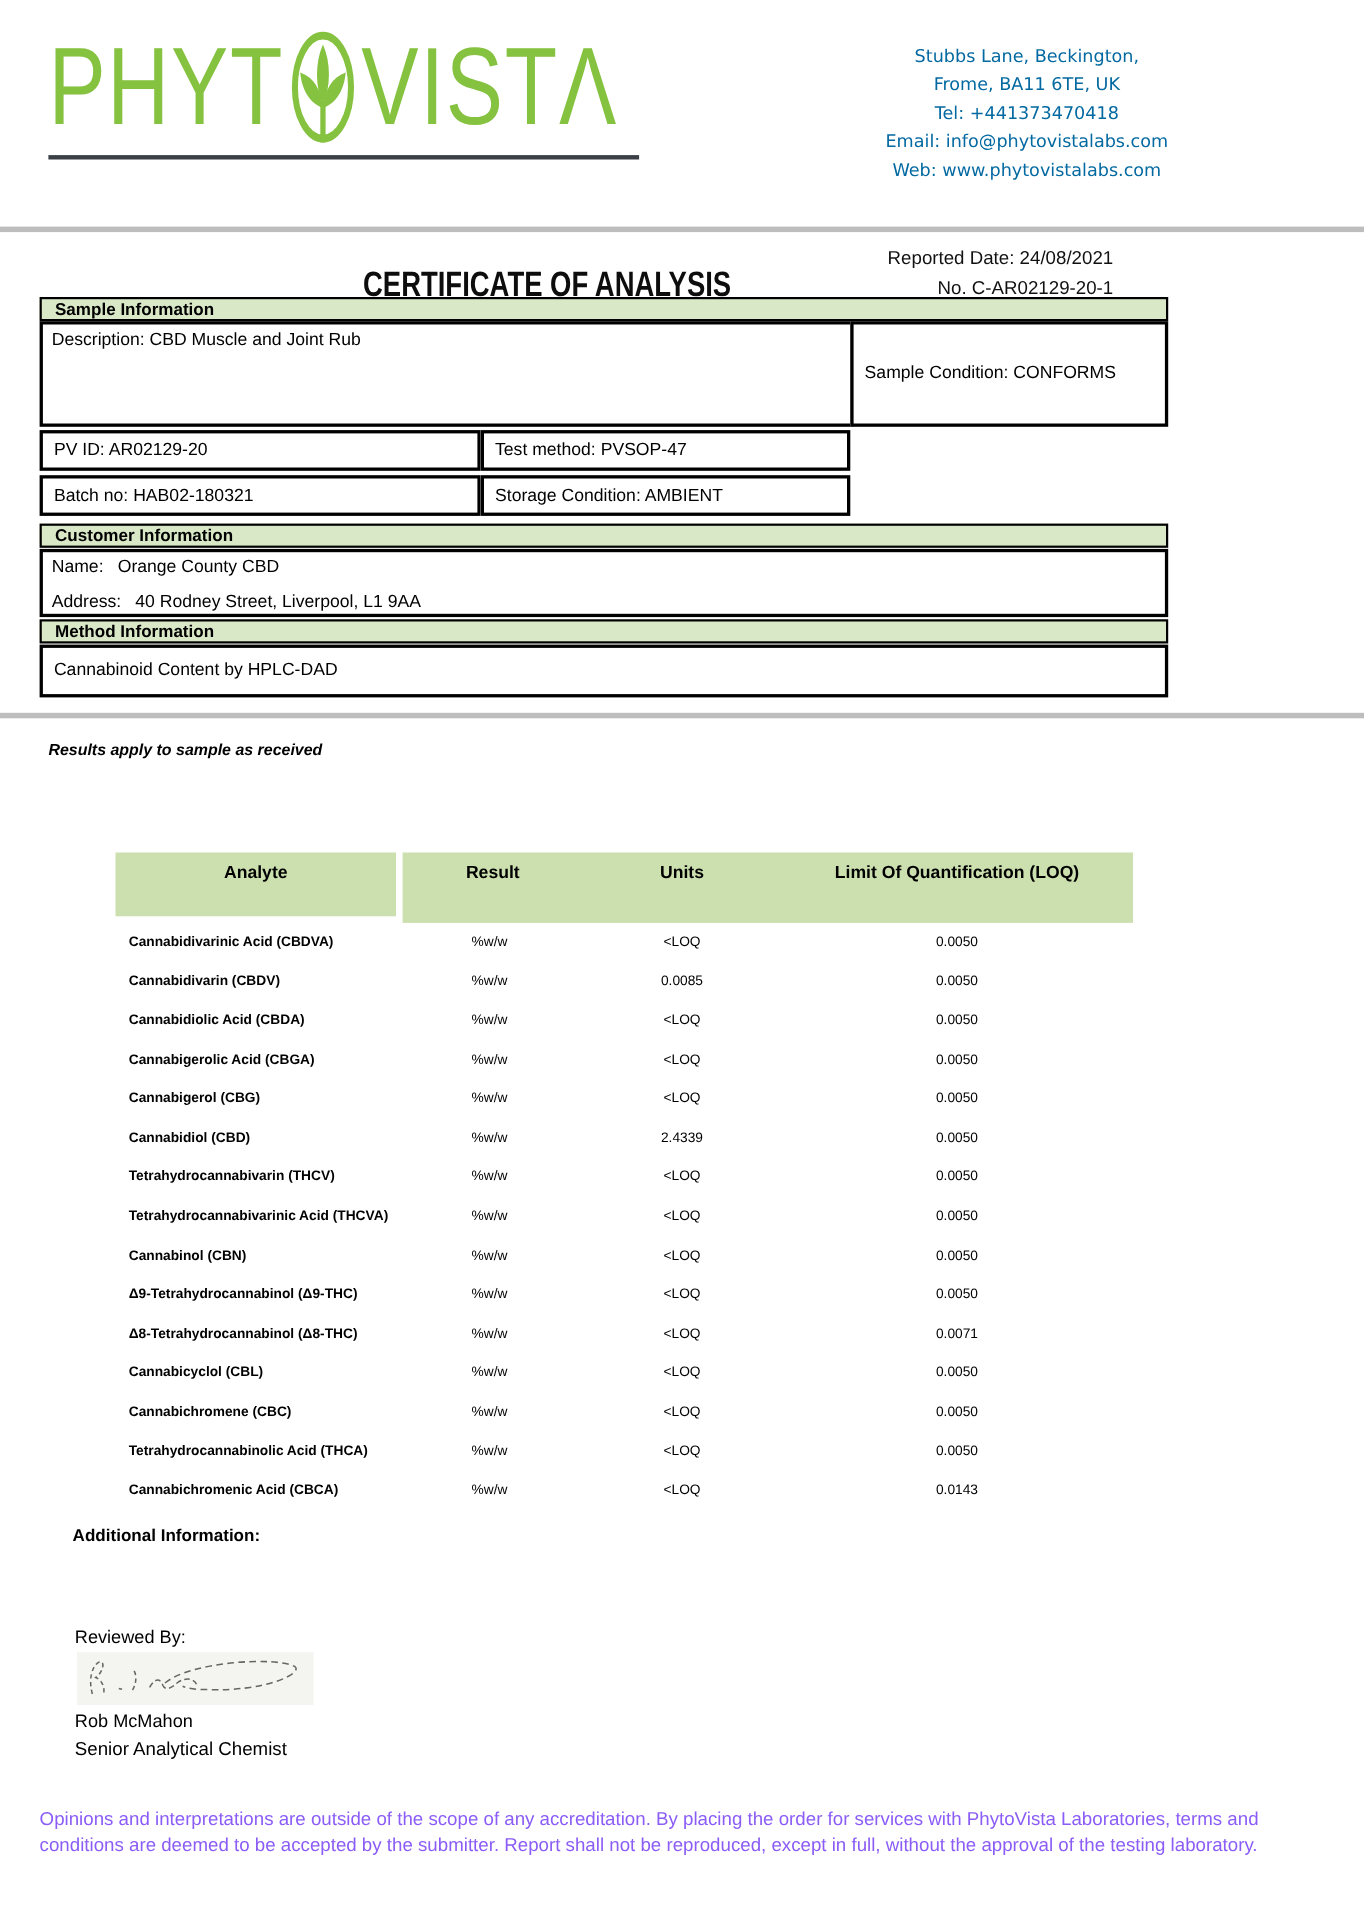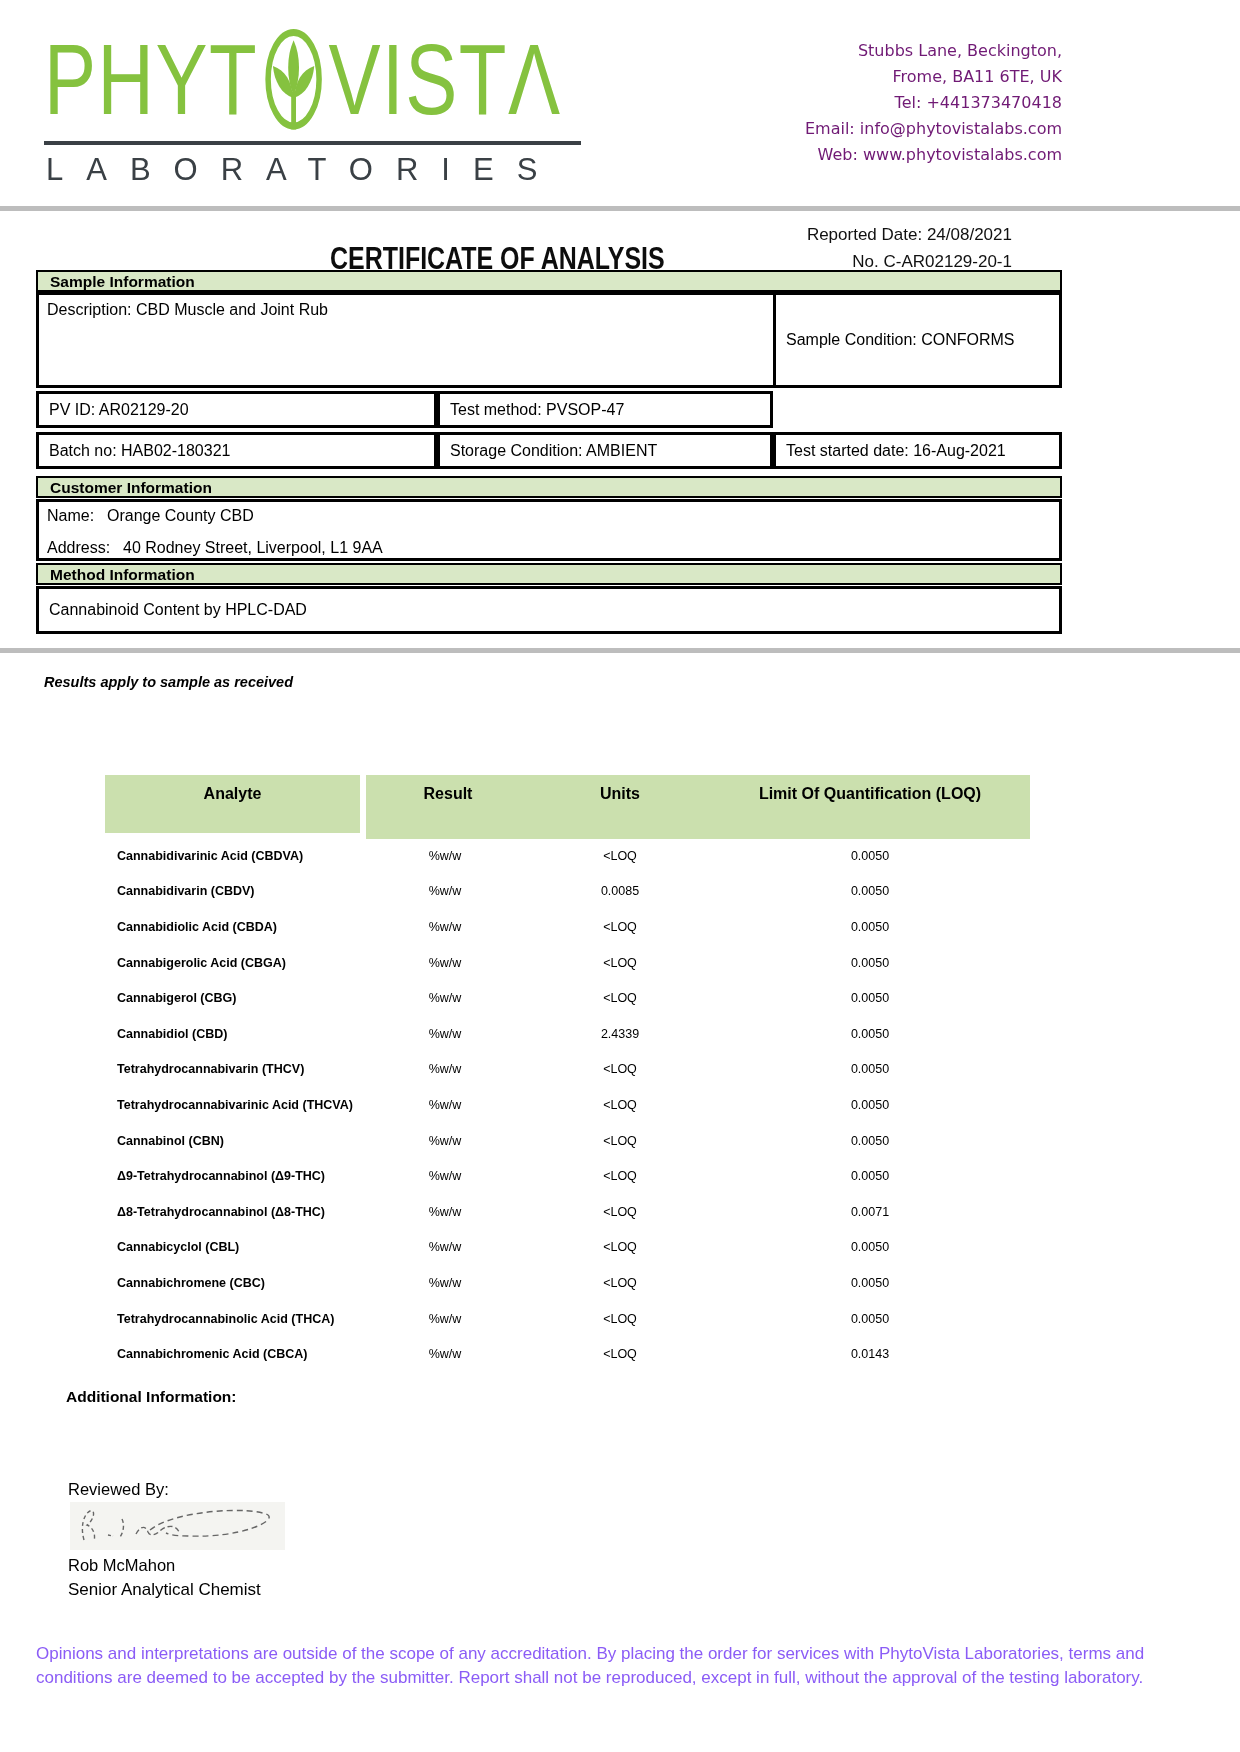--- a/index.html
+++ b/index.html
@@ -15,22 +15,22 @@
         font-family:"Liberation Sans",sans-serif;color:#000;overflow:hidden}
 
   
   .logo-block{position:absolute;left:44px;top:24px;width:545px}
   .brand{display:flex;align-items:center;transform:scaleX(.78);transform-origin:left top;
          color:var(--brand-green);font-size:100px;line-height:1;white-space:nowrap;letter-spacing:2px;font-weight:400}
   .brand .leaf{margin:4px -3px 0 -3px;flex:0 0 auto}
   .lab-rule{position:absolute;left:0px;top:117px;width:537px;height:4px;background:var(--dark-slate)}
   .lab-text{position:absolute;left:2px;top:128px;font-size:31px;letter-spacing:23px;color:var(--dark-slate);white-space:nowrap}
 
-  .contact{position:absolute;top:38px;right:178px;text-align:right;
-           font-family:"DejaVu Sans",sans-serif;font-size:16px;line-height:26px;color:#701a75}
+  .contact{position:absolute;top:38px;right:178px;text-align:center;
+           font-family:"DejaVu Sans",sans-serif;font-size:16px;line-height:26px;color:#0369a1}
 
   .gray-rule{position:absolute;left:0;width:1240px;height:5px;background:var(--rule-gray)}
   .rule1{top:206px}
   .rule2{top:648px}
 
   .report-meta{position:absolute;top:221px;right:228px;text-align:right;font-size:17px;line-height:27px;color:#111}
   .coa-title{position:absolute;left:330px;top:240px;font-size:32px;font-weight:700;letter-spacing:0;
              transform:scaleX(.78);transform-origin:left top;white-space:nowrap;color:#0d0d0d}
 
   
@@ -90,21 +90,20 @@
       <svg class="leaf" width="96" height="106" viewBox="0 0 90 120">
         <ellipse cx="45" cy="58" rx="37" ry="53" fill="none" stroke="#85c23f" stroke-width="8"></ellipse>
         <path d="M45 14 C55.5 32 55.5 58 45 76 C34.5 58 34.5 32 45 14 Z" fill="#85c23f"></path>
         <path d="M44 79 C28 75 17 61 15 43 C33 48 43 61 44 79 Z" fill="#85c23f"></path>
         <path d="M46 79 C62 75 73 61 75 43 C57 48 47 61 46 79 Z" fill="#85c23f"></path>
         <path d="M45 72 L45 115" stroke="#85c23f" stroke-width="7" fill="none"></path>
       </svg>
       <span><span>VIST</span><span>Λ</span></span>
     </div>
     <div class="lab-rule"></div>
-    <div class="lab-text">LABORATORIES</div>
   </div>
 
   <div class="contact">
     <div>Stubbs Lane, Beckington,</div>
     <div>Frome, BA11 6TE, UK</div>
     <div>Tel: +441373470418</div>
     <div>Email: info@phytovistalabs.com</div>
     <div>Web: www.phytovistalabs.com</div>
   </div>
 
@@ -118,21 +117,20 @@
 
   <div class="sec-bar bar-sample">Sample Information</div>
   <div class="ibox desc-left">Description: CBD Muscle and Joint Rub</div>
   <div class="ibox desc-right vcenter">Sample Condition: CONFORMS</div>
 
   <div class="ibox row-pv c1 vcenter">PV ID: AR02129-20</div>
   <div class="ibox row-pv c2 vcenter">Test method: PVSOP-47</div>
 
   <div class="ibox row-batch c1 vcenter">Batch no: HAB02-180321</div>
   <div class="ibox row-batch c2 vcenter">Storage Condition: AMBIENT</div>
-  <div class="ibox row-batch c3 vcenter">Test started date: 16-Aug-2021</div>
 
   <div class="sec-bar bar-customer">Customer Information</div>
   <div class="ibox cust-box">
     <p class="cust-line"><span class="lbl">Name:</span><span>Orange County CBD</span></p>
     <p class="cust-line"><span class="lbl addr-lbl">Address:</span><span>40 Rodney Street, Liverpool, L1 9AA</span></p>
   </div>
 
   <div class="sec-bar bar-method">Method Information</div>
   <div class="ibox method-box vcenter">Cannabinoid Content by HPLC-DAD</div>
 

